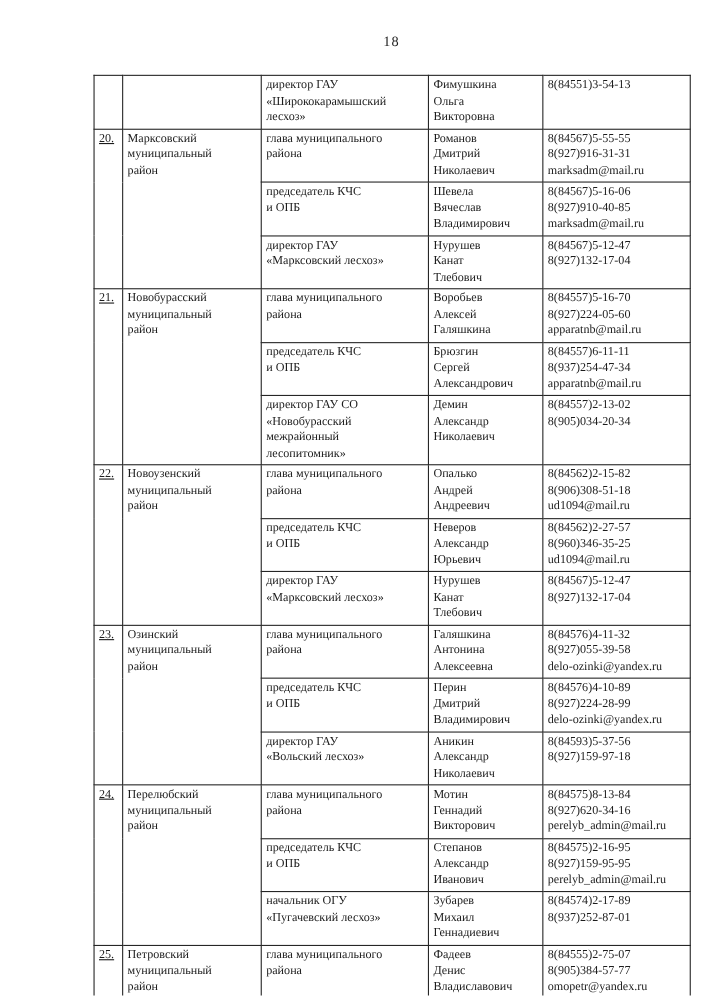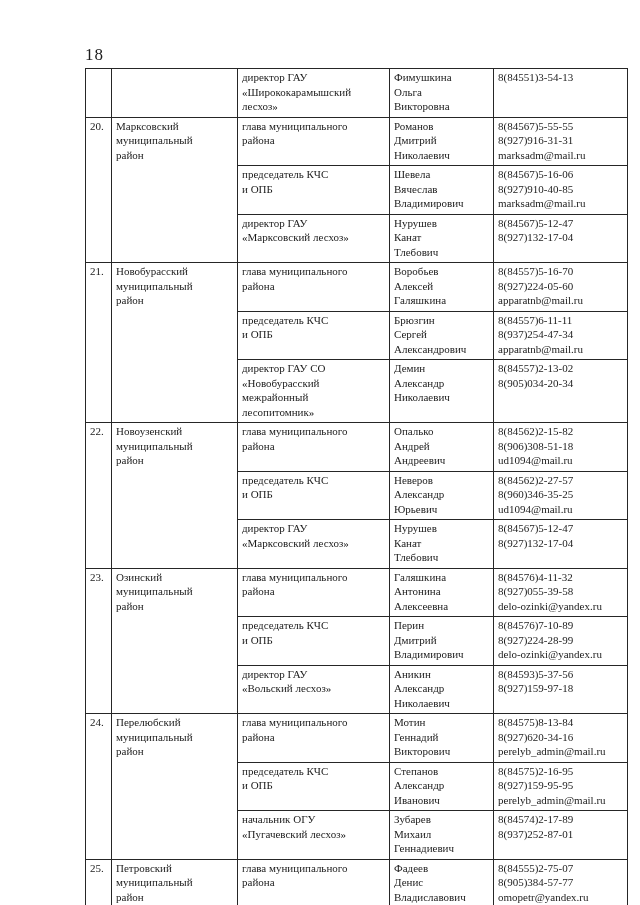--- a/index.html
+++ b/index.html
@@ -10,46 +10,46 @@
   body {
     position: relative;
     width: 640px;
     height: 905px;
     font-family: "Liberation Serif", "DejaVu Serif", serif;
     color: #1c1c1c;
     overflow: hidden;
   }
   .page-number {
     position: absolute;
-    top: 45px;
+    top: 30px;
     left: 85px;
     width: 542px;
-    text-align: left;
-    font-size: 17px;
+    text-align: center;
+    font-size: 13px;
     letter-spacing: 1px;
   }
   table.contacts {
     position: absolute;
     left: 85px;
     top: 68px;
     width: 542px;
     border-collapse: collapse;
     table-layout: fixed;
     font-size: 11px;
     line-height: 14.5px;
   }
   table.contacts td {
     border: 1px solid #262626;
     vertical-align: top;
     padding: 1px 2px 3px 4px;
     white-space: pre-line;
     overflow: hidden;
     word-wrap: break-word;
   }
-  td.col-num   { padding-left: 2px; padding-right: 1px; }
+  td.col-num   { padding-left: 2px; padding-right: 1px; text-decoration: underline; }
   .c-num      { width: 26px;  }
   .c-district { width: 126px; }
   .c-position { width: 152px; }
   .c-name     { width: 104px; }
   .c-contacts { width: 134px; }
 </style>
 </head>
 <body>
 
 <div class="page-number">18</div>
@@ -188,21 +188,21 @@
         <td class="col-contacts">8(84576)4-11-32
 8(927)055-39-58
 delo-ozinki@yandex.ru</td>
       </tr>
       <tr>
         <td class="col-position">председатель КЧС
 и ОПБ</td>
         <td class="col-name">Перин
 Дмитрий
 Владимирович</td>
-        <td class="col-contacts">8(84576)7-10-89
+        <td class="col-contacts">8(84576)4-10-89
 8(927)224-28-99
 delo-ozinki@yandex.ru</td>
       </tr>
       <tr>
         <td class="col-position">директор ГАУ
 «Вольский лесхоз»</td>
         <td class="col-name">Аникин
 Александр
 Николаевич</td>
         <td class="col-contacts">8(84593)5-37-56

